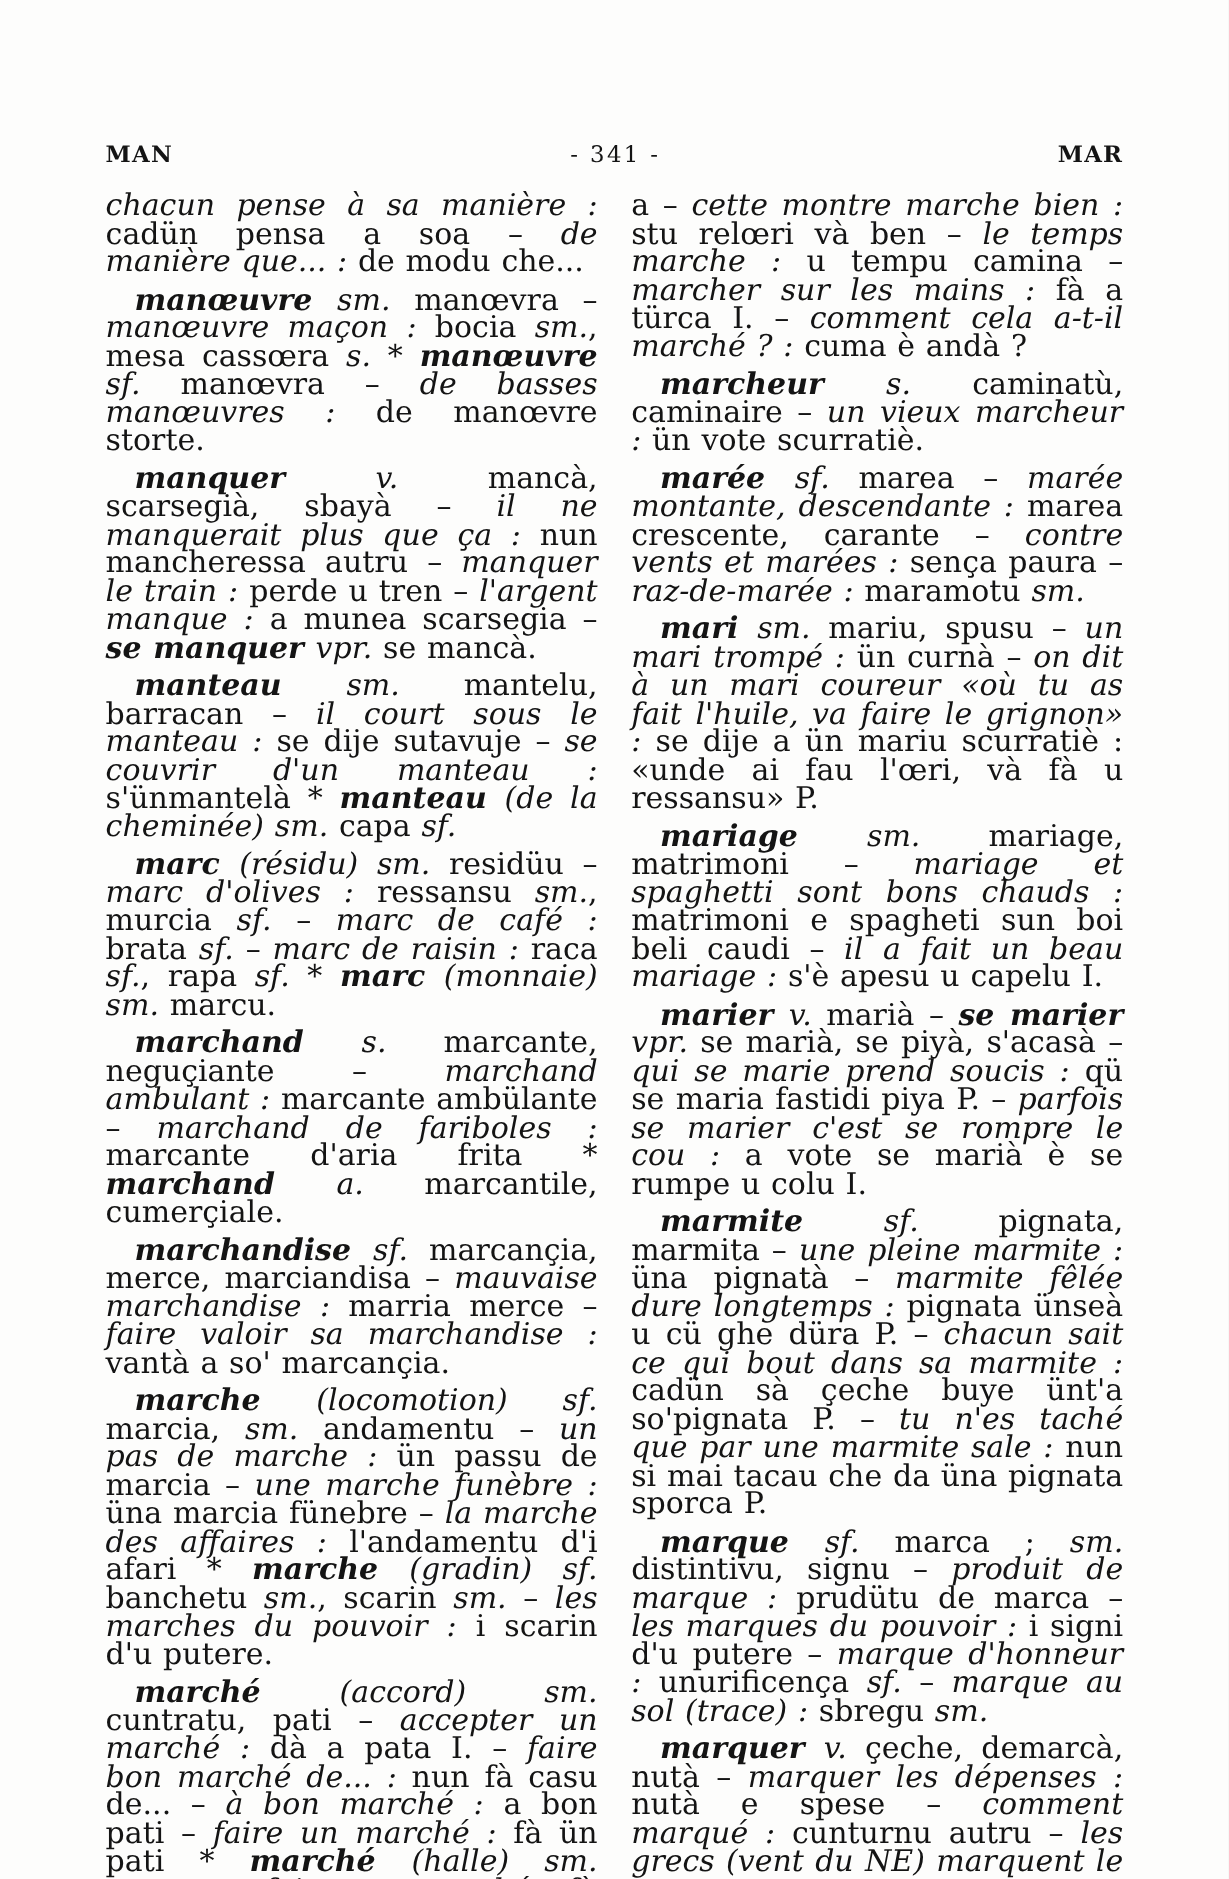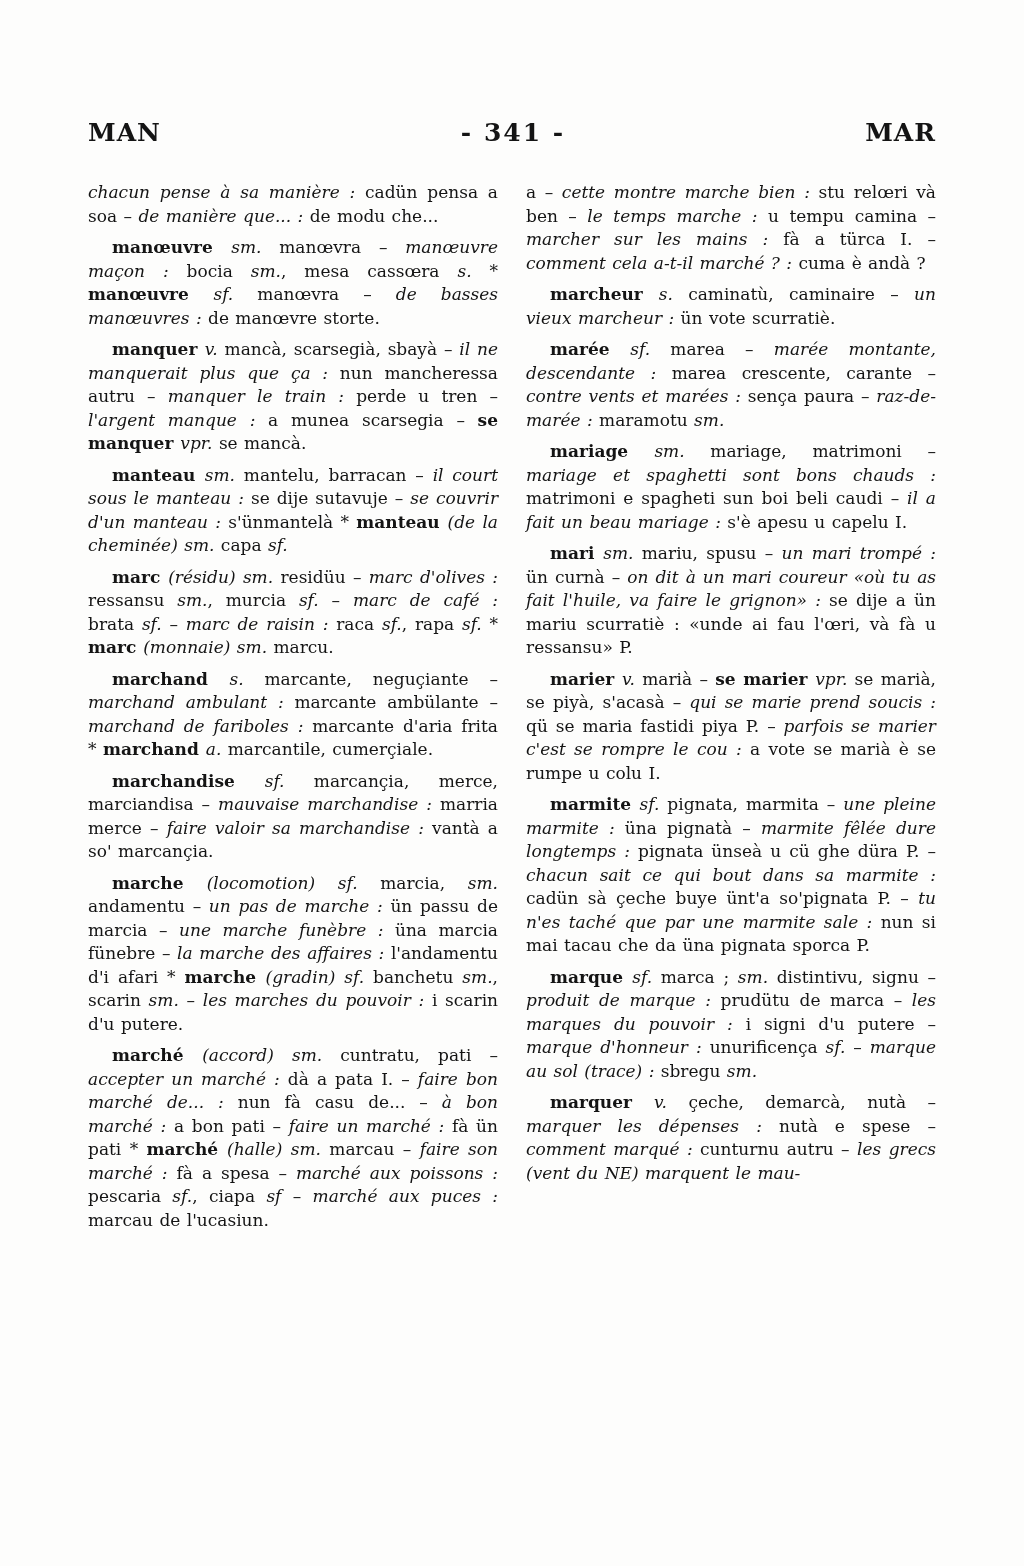--- a/index.html
+++ b/index.html
@@ -15,49 +15,49 @@
     background: #fdfdfc;
     color: #141414;
     box-sizing: border-box;
     padding: 120px 88px 0 88px;
     overflow: hidden;
   }
   .running-head {
     display: flex;
     justify-content: space-between;
     align-items: baseline;
-    font-size: 25px;
+    font-size: 19px;
     line-height: 1;
-    margin-bottom: 36px;
+    margin-bottom: 20px;
   }
   .running-head .word {
     font-weight: 700;
     letter-spacing: 1px;
   }
   .running-head .pageno {
-    font-weight: 700;
+    font-weight: 400;
     letter-spacing: 2px;
   }
   .columns {
     display: flex;
     gap: 28px;
   }
   .col {
     width: 410px;
     flex: 0 0 410px;
   }
   p.entry {
     margin: 0 0 8px 0;
-    font-size: 17px;
+    font-size: 25px;
     line-height: 23.5px;
     text-align: justify;
     word-spacing: 1px;
   }
   p.entry.indent { text-indent: 24px; }
-  .b { font-weight: 700; }
+  .b { font-weight: 700; font-style: italic; }
   .i { font-style: italic; }
   .r { font-style: normal; font-weight: 400; }
 </style>
 </head>
 <body>
 
 <div class="page">
   <div class="running-head">
     <span class="word">MAN</span>
     <span class="pageno">- 341 -</span>
@@ -72,21 +72,21 @@
         <p class="entry indent"><span class="b">marc </span><span class="i">(résidu) sm. </span><span class="r">residüu – </span><span class="i">marc d'olives : </span><span class="r">ressansu </span><span class="i">sm.</span><span class="r">, murcia </span><span class="i">sf. </span><span class="r">– </span><span class="i">marc de café : </span><span class="r">brata </span><span class="i">sf. </span><span class="r">– </span><span class="i">marc de raisin : </span><span class="r">raca </span><span class="i">sf.</span><span class="r">, rapa </span><span class="i">sf. </span><span class="r">* </span><span class="b">marc </span><span class="i">(monnaie) sm. </span><span class="r">marcu.</span></p>
         <p class="entry indent"><span class="b">marchand </span><span class="i">s. </span><span class="r">marcante, neguçiante – </span><span class="i">marchand ambulant : </span><span class="r">marcante ambülante – </span><span class="i">marchand de fariboles : </span><span class="r">marcante d'aria frita * </span><span class="b">marchand </span><span class="i">a. </span><span class="r">marcantile, cumerçiale.</span></p>
         <p class="entry indent"><span class="b">marchandise </span><span class="i">sf. </span><span class="r">marcançia, merce, marciandisa – </span><span class="i">mauvaise marchandise : </span><span class="r">marria merce – </span><span class="i">faire valoir sa marchandise : </span><span class="r">vantà a so' marcançia.</span></p>
         <p class="entry indent"><span class="b">marche </span><span class="i">(locomotion) sf. </span><span class="r">marcia, </span><span class="i">sm. </span><span class="r">andamentu – </span><span class="i">un pas de marche : </span><span class="r">ün passu de marcia – </span><span class="i">une marche funèbre : </span><span class="r">üna marcia fünebre – </span><span class="i">la marche des affaires : </span><span class="r">l'andamentu d'i afari * </span><span class="b">marche </span><span class="i">(gradin) sf. </span><span class="r">banchetu </span><span class="i">sm.</span><span class="r">, scarin </span><span class="i">sm. </span><span class="r">– </span><span class="i">les marches du pouvoir : </span><span class="r">i scarin d'u putere.</span></p>
         <p class="entry indent"><span class="b">marché </span><span class="i">(accord) sm. </span><span class="r">cuntratu, pati – </span><span class="i">accepter un marché : </span><span class="r">dà a pata I. – </span><span class="i">faire bon marché de... : </span><span class="r">nun fà casu de... – </span><span class="i">à bon marché : </span><span class="r">a bon pati – </span><span class="i">faire un marché : </span><span class="r">fà ün pati * </span><span class="b">marché </span><span class="i">(halle) sm. </span><span class="r">marcau – </span><span class="i">faire son marché : </span><span class="r">fà a spesa – </span><span class="i">marché aux poissons : </span><span class="r">pescaria </span><span class="i">sf.</span><span class="r">, ciapa </span><span class="i">sf </span><span class="r">– </span><span class="i">marché aux puces : </span><span class="r">marcau de l'ucasiun.</span></p>
       </div>
     <div class="col">
         <p class="entry"><span class="r">a – </span><span class="i">cette montre marche bien : </span><span class="r">stu relœri và ben – </span><span class="i">le temps marche : </span><span class="r">u tempu camina – </span><span class="i">marcher sur les mains : </span><span class="r">fà a türca I. – </span><span class="i">comment cela a-t-il marché ? : </span><span class="r">cuma è andà ?</span></p>
         <p class="entry indent"><span class="b">marcheur </span><span class="i">s. </span><span class="r">caminatù, caminaire – </span><span class="i">un vieux marcheur : </span><span class="r">ün vote scurratiè.</span></p>
         <p class="entry indent"><span class="b">marée </span><span class="i">sf. </span><span class="r">marea – </span><span class="i">marée montante, descendante : </span><span class="r">marea crescente, carante – </span><span class="i">contre vents et marées : </span><span class="r">sença paura – </span><span class="i">raz-de-marée : </span><span class="r">maramotu </span><span class="i">sm.</span></p>
+        <p class="entry indent"><span class="b">mari </span><span class="i">sm. </span><span class="r">mariu, spusu – </span><span class="i">un mari trompé : </span><span class="r">ün curnà – </span><span class="i">on dit à un mari coureur «où tu as fait l'huile, va faire le grignon» : </span><span class="r">se dije a ün mariu scurratiè : «unde ai fau l'œri, và fà u ressansu» P.</span></p>
         <p class="entry indent"><span class="b">mariage </span><span class="i">sm. </span><span class="r">mariage, matrimoni – </span><span class="i">mariage et spaghetti sont bons chauds : </span><span class="r">matrimoni e spagheti sun boi beli caudi – </span><span class="i">il a fait un beau mariage : </span><span class="r">s'è apesu u capelu I.</span></p>
-        <p class="entry indent"><span class="b">mari </span><span class="i">sm. </span><span class="r">mariu, spusu – </span><span class="i">un mari trompé : </span><span class="r">ün curnà – </span><span class="i">on dit à un mari coureur «où tu as fait l'huile, va faire le grignon» : </span><span class="r">se dije a ün mariu scurratiè : «unde ai fau l'œri, và fà u ressansu» P.</span></p>
         <p class="entry indent"><span class="b">marier </span><span class="i">v. </span><span class="r">marià – </span><span class="b">se marier </span><span class="i">vpr. </span><span class="r">se marià, se piyà, s'acasà – </span><span class="i">qui se marie prend soucis : </span><span class="r">qü se maria fastidi piya P. – </span><span class="i">parfois se marier c'est se rompre le cou : </span><span class="r">a vote se marià è se rumpe u colu I.</span></p>
         <p class="entry indent"><span class="b">marmite </span><span class="i">sf. </span><span class="r">pignata, marmita – </span><span class="i">une pleine marmite : </span><span class="r">üna pignatà – </span><span class="i">marmite fêlée dure longtemps : </span><span class="r">pignata ünseà u cü ghe düra P. – </span><span class="i">chacun sait ce qui bout dans sa marmite : </span><span class="r">cadün sà çeche buye ünt'a so'pignata P. – </span><span class="i">tu n'es taché que par une marmite sale : </span><span class="r">nun si mai tacau che da üna pignata sporca P.</span></p>
         <p class="entry indent"><span class="b">marque </span><span class="i">sf. </span><span class="r">marca ; </span><span class="i">sm. </span><span class="r">distintivu, signu – </span><span class="i">produit de marque : </span><span class="r">prudütu de marca – </span><span class="i">les marques du pouvoir : </span><span class="r">i signi d'u putere – </span><span class="i">marque d'honneur : </span><span class="r">unurificença </span><span class="i">sf. </span><span class="r">– </span><span class="i">marque au sol (trace) : </span><span class="r">sbregu </span><span class="i">sm.</span></p>
         <p class="entry indent"><span class="b">marquer </span><span class="i">v. </span><span class="r">çeche, demarcà, nutà – </span><span class="i">marquer les dépenses : </span><span class="r">nutà e spese – </span><span class="i">comment marqué : </span><span class="r">cunturnu autru – </span><span class="i">les grecs (vent du NE) marquent le mau-</span></p>
       </div>
   </div>
 </div>
 
 </body></html>

